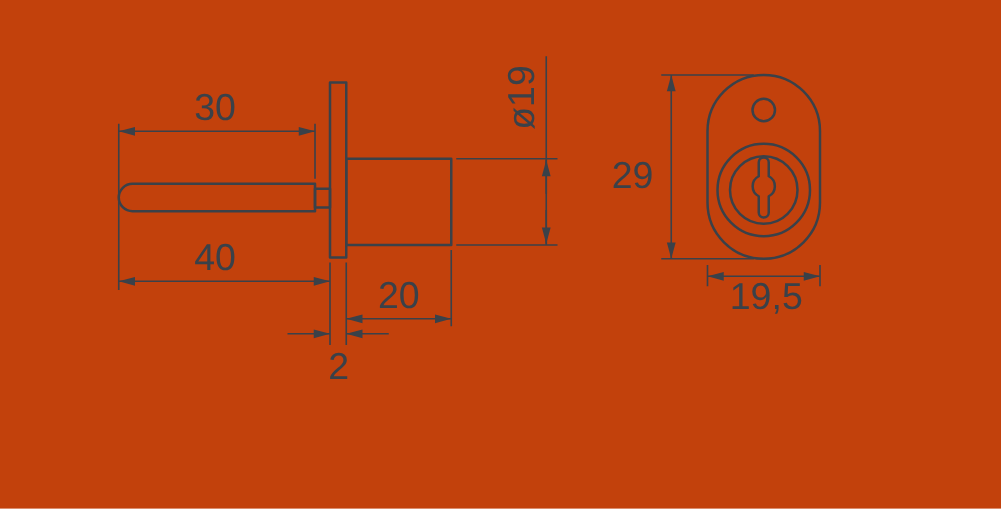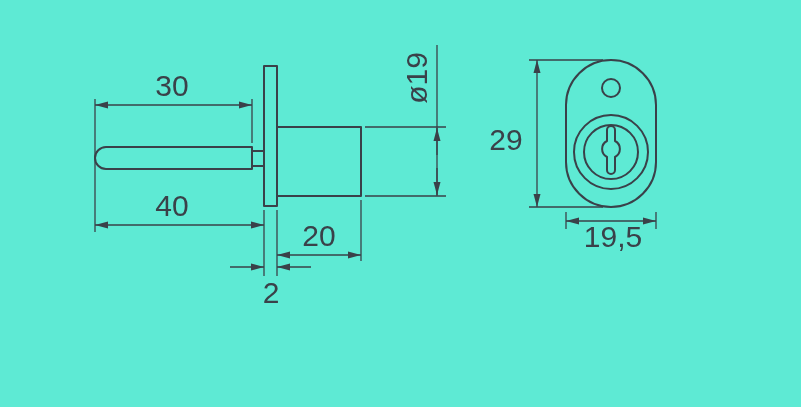--- a/index.html
+++ b/index.html
@@ -4,21 +4,21 @@
 <style>
   html, body {
     margin: 0;
     padding: 0;
     background: #ffffff;
   }
   .canvas {
     width: 801px;
     height: 407px;
     position: relative;
-    background: #5eead4;
+    background: #c2410c;
     overflow: hidden;
   }
   svg {
     display: block;
   }
   .part {
     fill: none;
     stroke: #3a4149;
     stroke-width: 2;
     stroke-linejoin: round;

